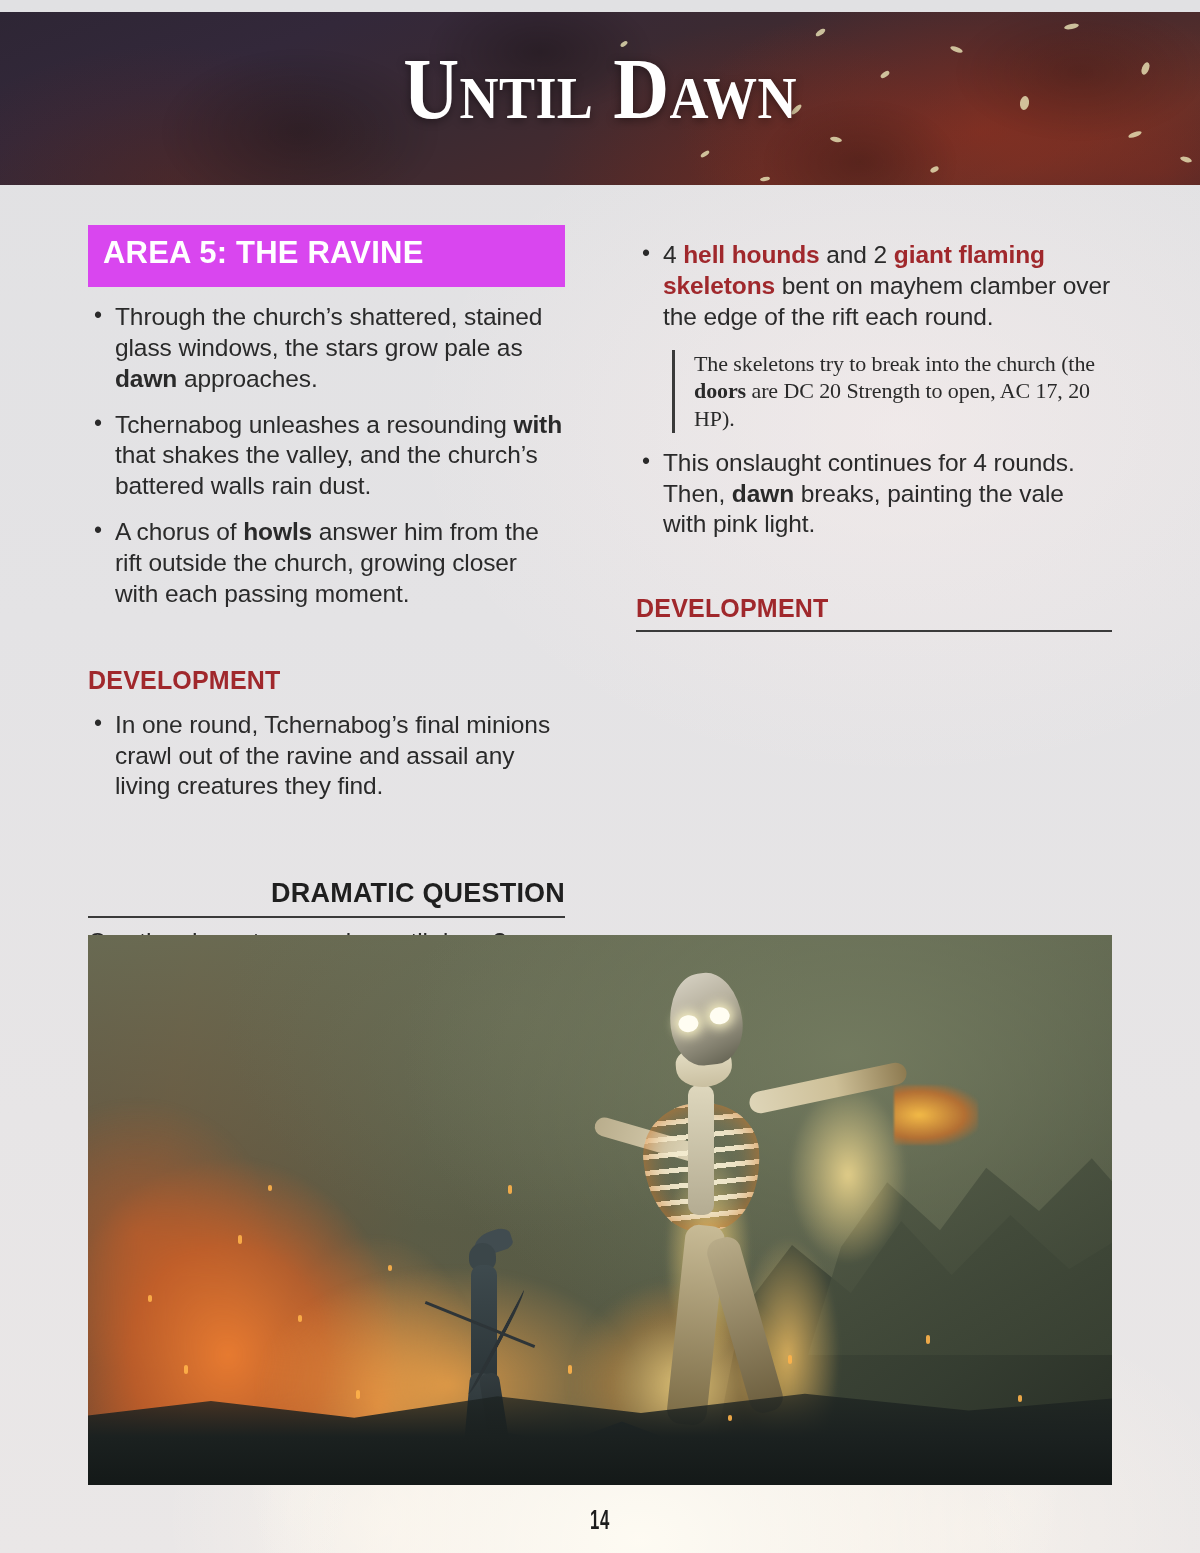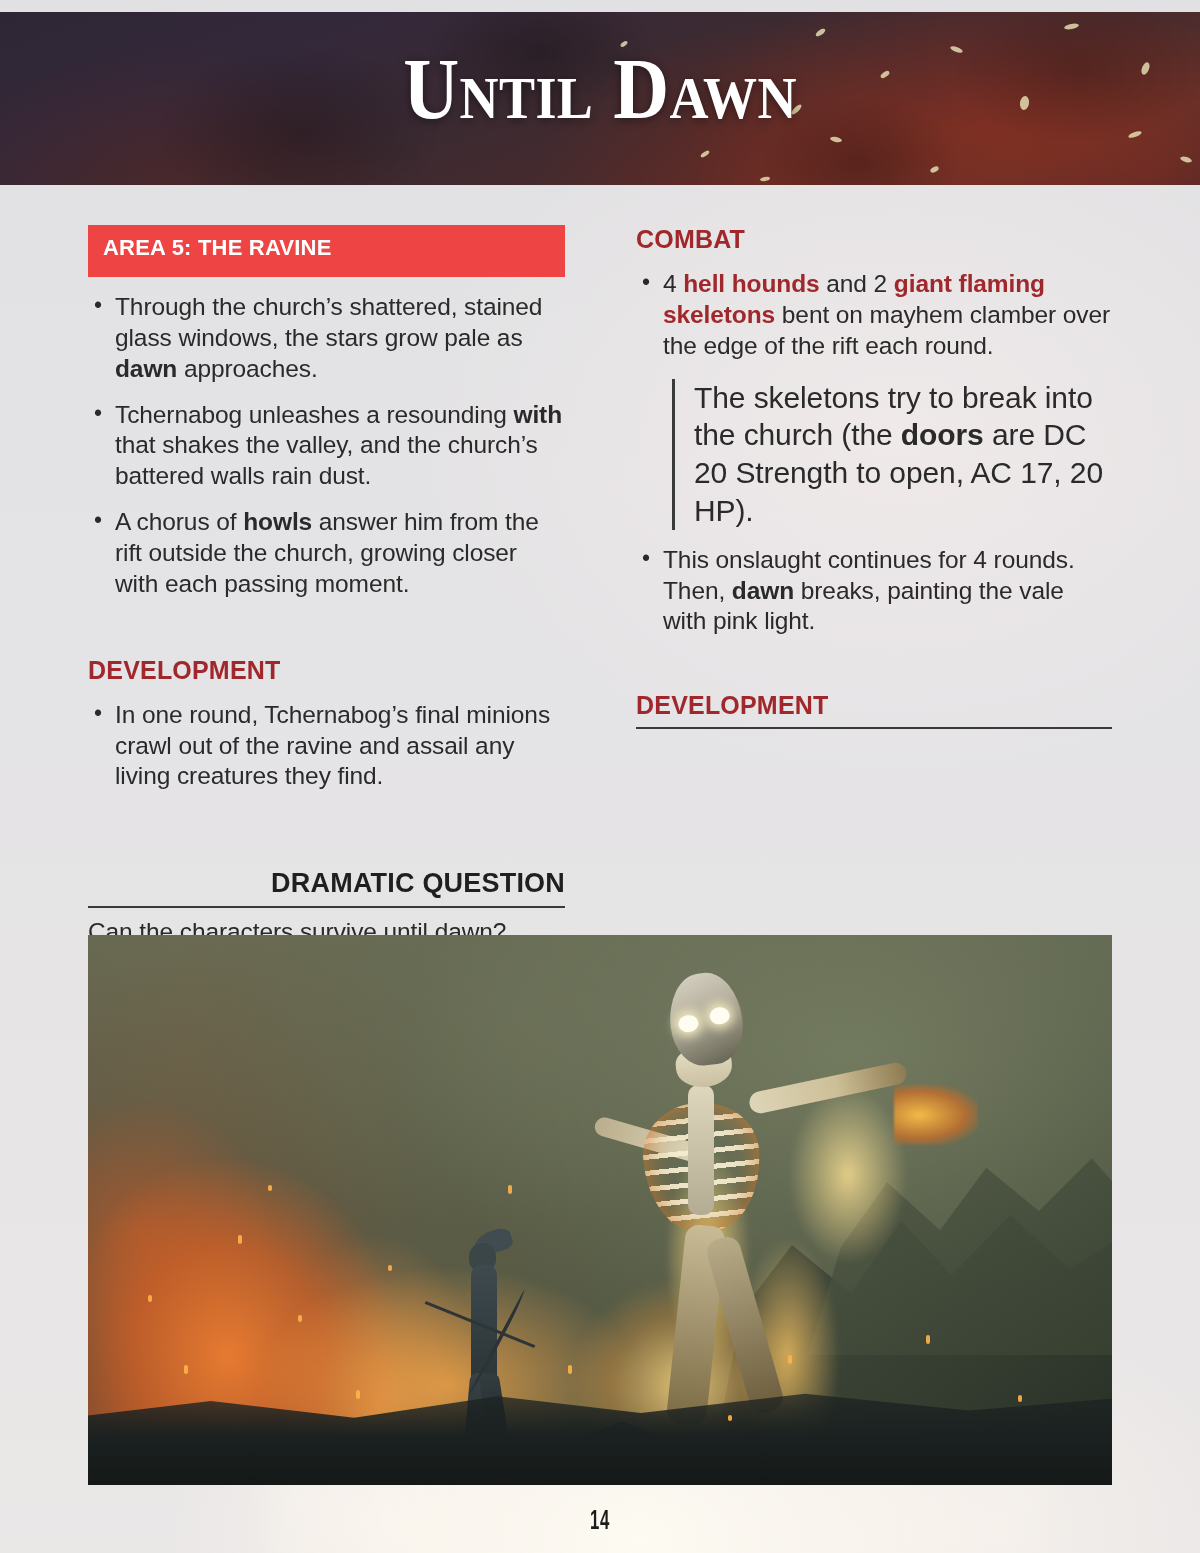--- a/index.html
+++ b/index.html
@@ -64,25 +64,25 @@
     transform:scaleX(.9);
   }
 
   
   .cols{ position:absolute; left:88px; top:225px; width:1024px; }
   .col-left{ position:absolute; left:0; top:0; width:477px; }
   .col-right{ position:absolute; left:548px; top:0; width:476px; }
 
   
   .area-bar{
-    background:#ef4444; color:#fff;
-    font-size:22px; font-weight:700;
+    background:#d946ef; color:#fff;
+    font-size:31px; font-weight:700;
     letter-spacing:.2px;
     padding:10px 0 11px 15px;
-    height:52px;
+    height:62px;
   }
 
   
   .sec-head{
     font-size:25px; font-weight:700; letter-spacing:.2px;
     color:#a0282c; margin-bottom:2px;
   }
   .sec-head.black{ color:#1f1f1f; text-align:right; font-size:27px; }
   .rule{ height:2px; background:#3a3a3a; margin:7px 0 9px; }
 
@@ -99,22 +99,23 @@
     font-size:23px; color:#2a2a2a;
   }
   b{ font-weight:700; }
   .red{ color:#a0282c; font-weight:700; }
   i{ font-style:italic; }
 
   
   .callout{
     margin:17px 0 0 36px; padding-left:19px;
     border-left:3px solid #3a3a3a;
-    font-size:30px; line-height:1.26; color:#2a2a2a;
+    font-size:22px; line-height:1.26; color:#2a2a2a;
     letter-spacing:-.1px;
+    font-family:Liberation Serif, serif;
   }
 
   .plain{ font-size:24.5px; line-height:1.26; color:#2a2a2a; letter-spacing:-.1px; }
 
   .sp-dev{ margin-top:56px; }
   .sp-dq{ margin-top:76px; }
   .sp-tr{ margin-top:54px; }
 
   
   .art{
@@ -284,21 +285,20 @@
       <div class="sec-head black">DRAMATIC QUESTION</div>
       <div class="rule"></div>
       <div class="plain">Can the characters survive until dawn?</div>
     </div>
 
   </div>
 
   <div class="col-right">
 
     <div>
-      <div class="sec-head">COMBAT</div>
       <ul>
         <li>4 <span class="red">hell hounds</span> and 2 <span class="red">giant flaming skeletons</span> bent on mayhem clamber over the edge of the rift each round.</li>
       </ul>
       <div class="callout">The skeletons try to break into the church (the <b>doors</b> are DC 20 Strength to open, AC 17, 20 HP).</div>
       <ul>
         <li>This onslaught continues for 4 rounds. Then, <b>dawn</b> breaks, painting the vale with pink light.</li>
       </ul>
     </div>
 
     <div class="sp-tr">

